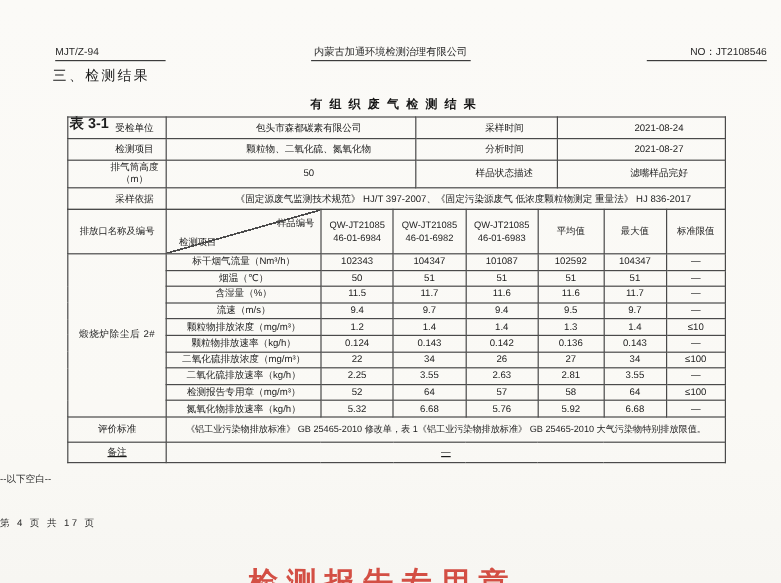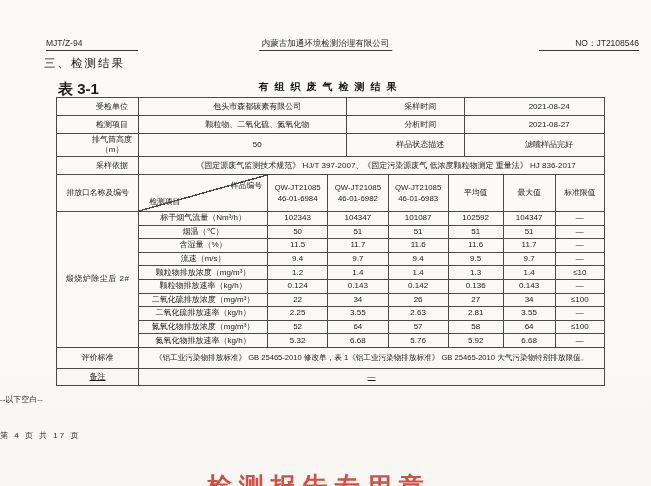--- a/index.html
+++ b/index.html
@@ -8,21 +8,21 @@
 
   
   .doc-header{position:absolute;top:36px;left:0;right:0;height:15px;font-size:8.5px;color:#2a2a2a;}
   .hseg{position:absolute;border-bottom:1px solid #3c3c3c;line-height:14px;white-space:nowrap;}
   .h-left{left:46px;width:92px;}
   .h-center{left:50%;transform:translateX(-50%);padding:0 3px;}
   .h-right{right:12px;padding-left:36px;}
 
   .section-title{position:absolute;top:56px;left:44px;font-size:11.5px;font-weight:400;letter-spacing:2px;color:#171717;}
   .caption-row{position:absolute;top:80px;left:56px;width:549px;height:14px;}
-  .table-label{position:absolute;left:2px;top:0;font-size:15px;font-weight:600;}
+  .table-label{position:absolute;left:2px;top:15px;font-size:12px;font-weight:600;}
   .table-title{position:absolute;left:0;right:0;text-align:center;font-size:10px;font-weight:700;letter-spacing:6px;color:#171717;}
 
   
   .tbl-wrap{position:absolute;top:97px;left:56px;width:549px;}
   table{width:100%;border-collapse:collapse;table-layout:fixed;}
   td{border:1px solid #4a4a4a;text-align:center;vertical-align:middle;
      font-size:8px;color:#1c1c1c;padding:1px 2px;overflow:hidden;line-height:1.25;}
   .info td{height:15px;padding-left:31px;}
   .data{margin-top:-1px;border-radius:12px;}
   .data .hd td{height:34px;font-size:7.8px;}
@@ -204,21 +204,21 @@
         <tr class="dr">
           <td>二氧化硫排放速率（kg/h）</td>
           <td>2.25</td>
           <td>3.55</td>
           <td>2.63</td>
           <td>2.81</td>
           <td>3.55</td>
           <td>—</td>
         </tr>
         <tr class="dr">
-          <td>氮氧化物排放浓度（mg/m³）</td>
+          <td>检测报告专用章（mg/m³）</td>
           <td>52</td>
           <td>64</td>
           <td>57</td>
           <td>58</td>
           <td>64</td>
           <td>≤100</td>
         </tr>
         <tr class="dr">
           <td>氮氧化物排放速率（kg/h）</td>
           <td>5.32</td>

